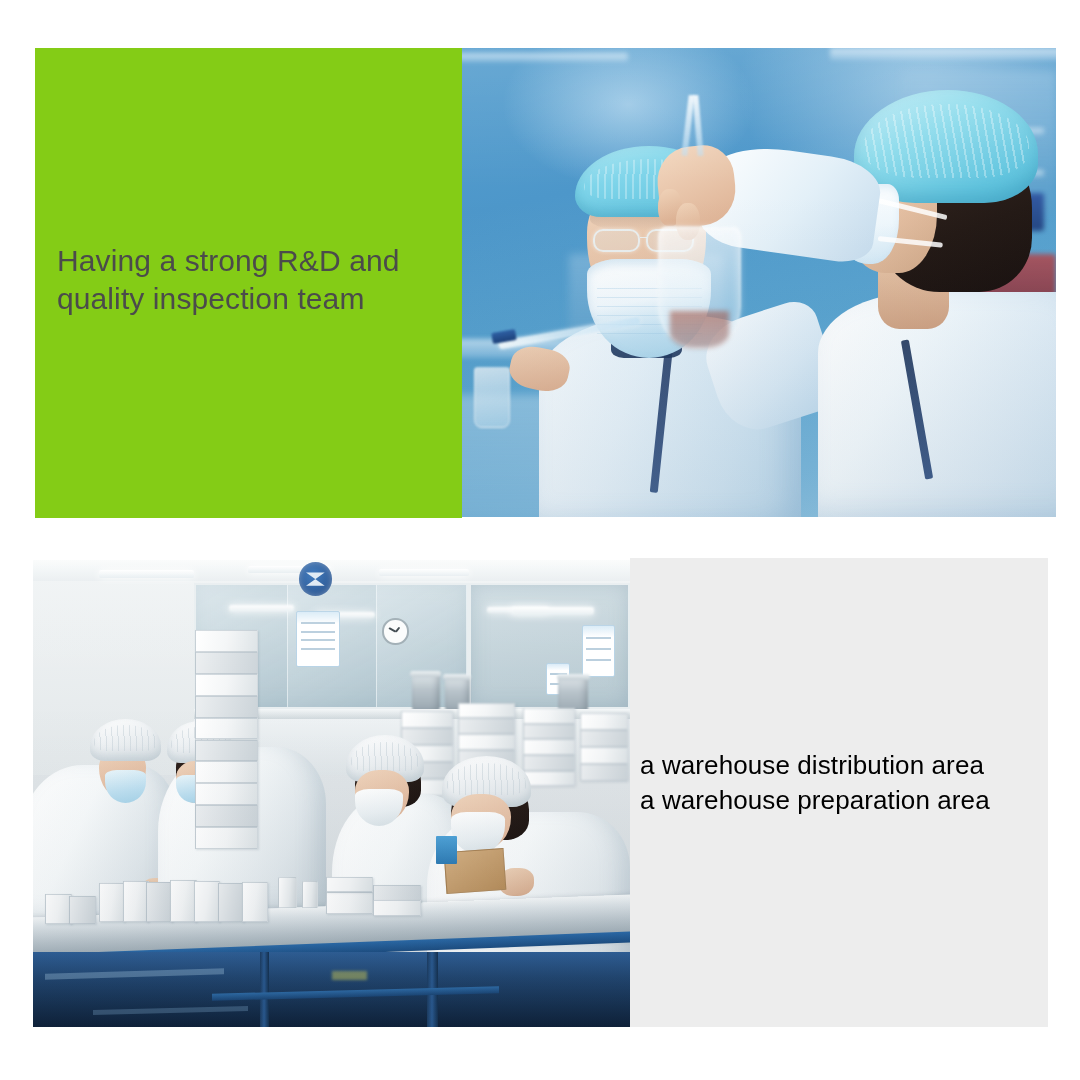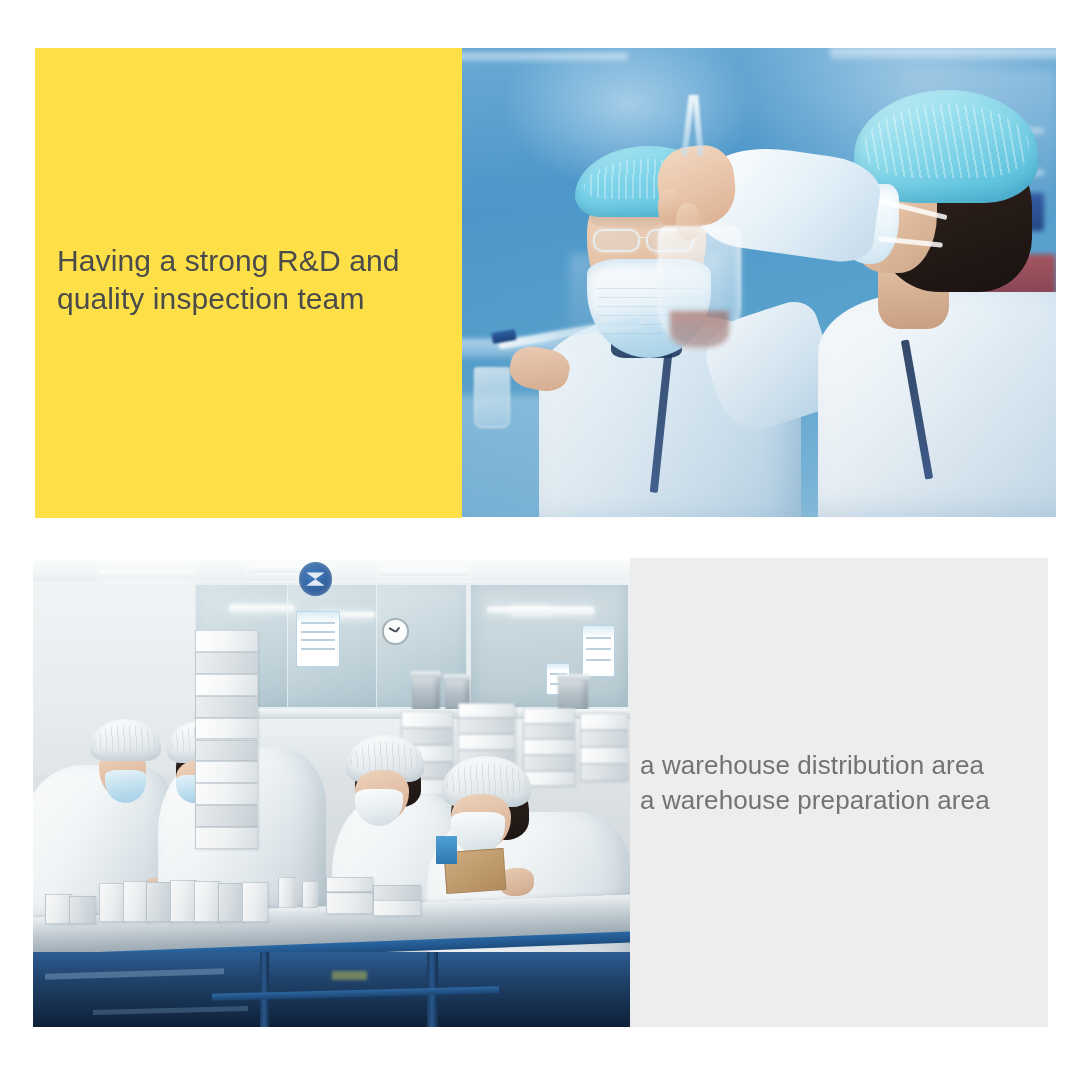--- a/index.html
+++ b/index.html
@@ -12,21 +12,21 @@
   #page { position:relative; width:1080px; height:1080px; background:#fff; }
 
   
   #section-top {
     position:absolute; left:35px; top:48px;
     width:1021px; height:470px;
   }
   #top-text-panel {
     position:absolute; left:0; top:0;
     width:427px; height:470px;
-    background:#fde047;
+    background:#84cc16;
   }
   #top-caption {
     position:absolute; left:22px; top:194px;
     width:400px;
     color:#4b4b4b;
     font-size:30px;
     font-weight:300;
     line-height:1.27;
     letter-spacing:0.1px;
     white-space:pre-line;
@@ -50,21 +50,21 @@
     background:#d8dde2;
   }
   #bottom-text-panel {
     position:absolute; left:597px; top:0;
     width:418px; height:469px;
     background:#ededed;
   }
   #bottom-caption {
     position:absolute; left:10px; top:190px;
     width:405px;
-    color:#737373;
+    color:#000000;
     font-size:26px;
     font-weight:300;
     line-height:1.33;
     letter-spacing:0.1px;
     white-space:pre-line;
   }
 
   
   .layer { position:absolute; }
 

